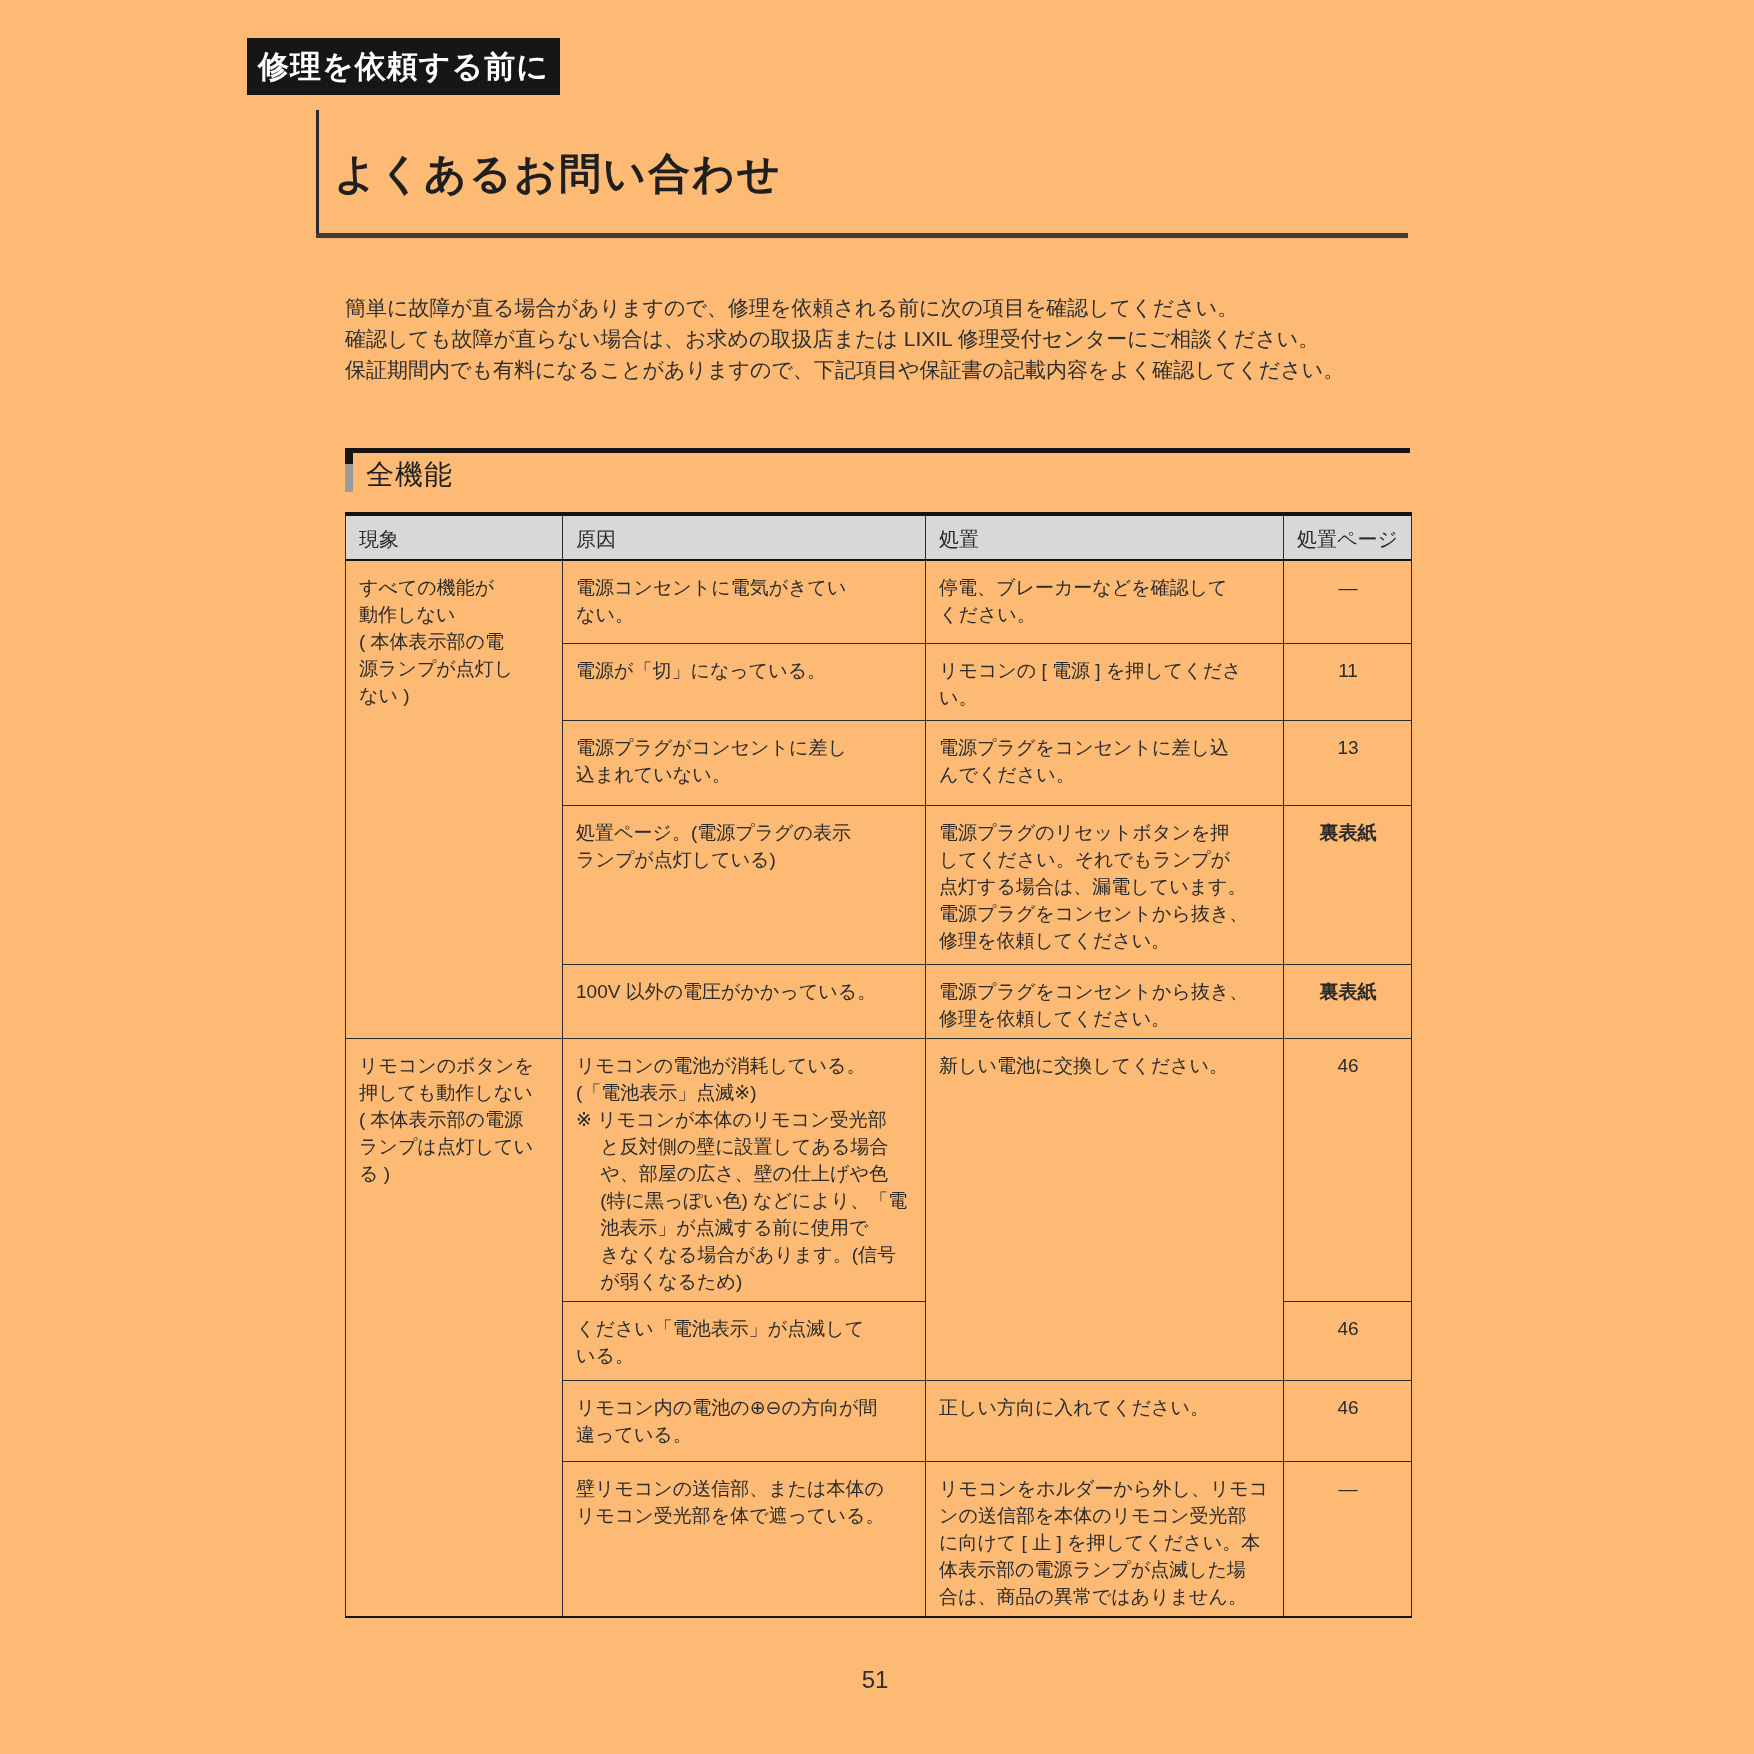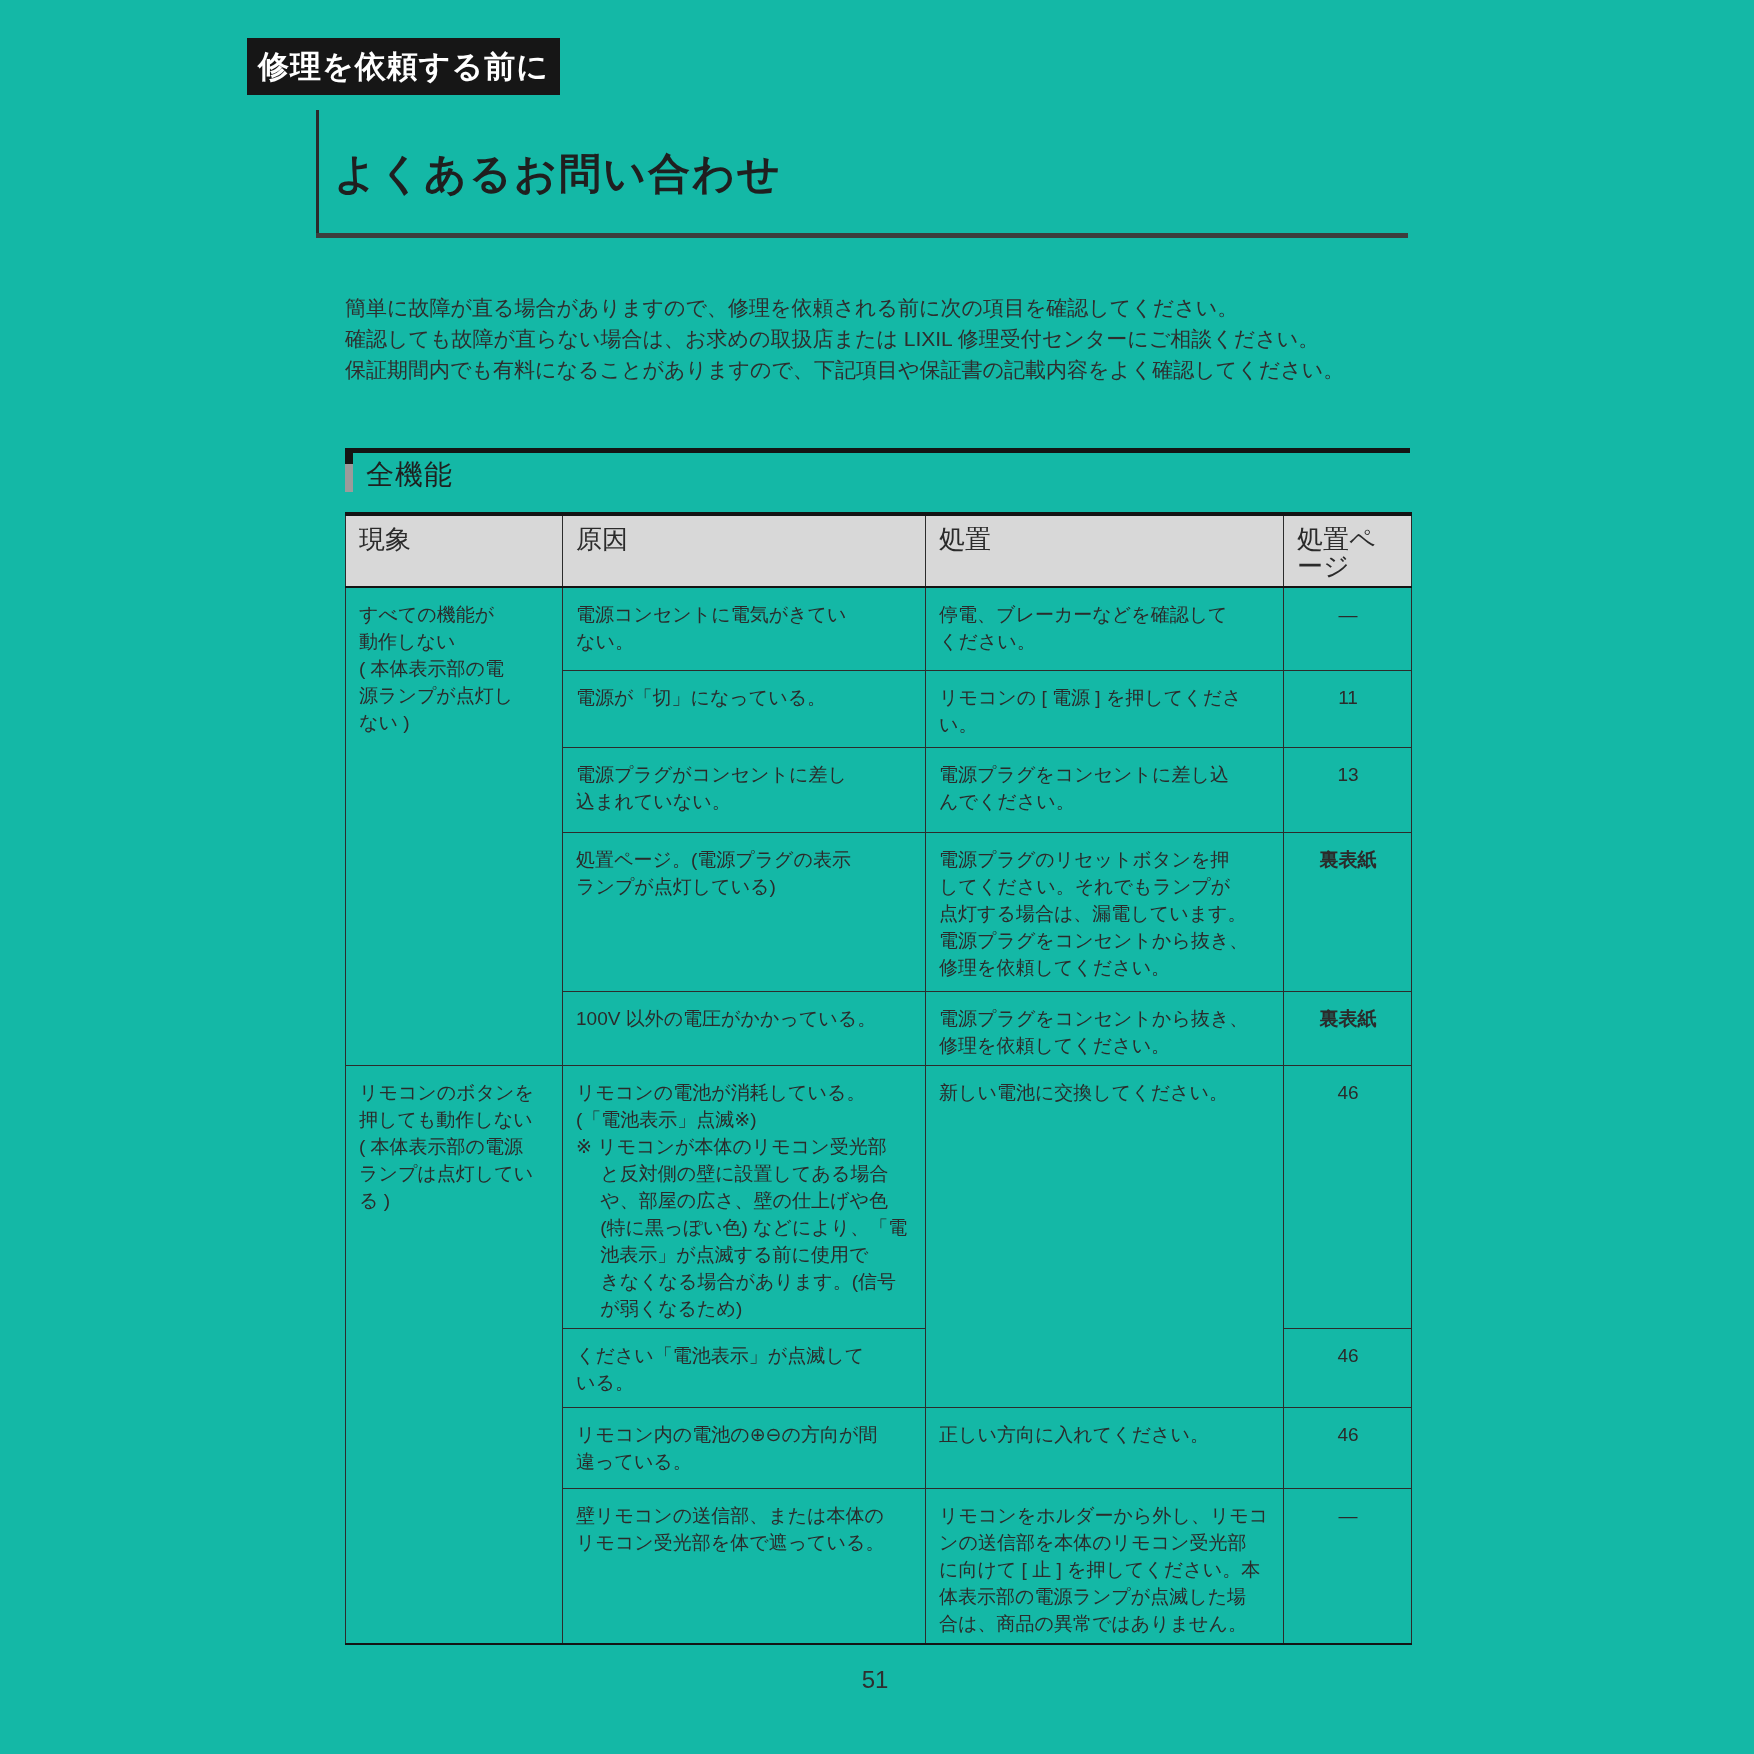--- a/index.html
+++ b/index.html
@@ -1,19 +1,19 @@
 <!DOCTYPE html>
 <html><head>
 <meta charset="utf-8">
 <style>
   html,body{margin:0;padding:0;background:#e8e8e8;}
   .page{
     position:relative;
     width:1754px;height:1754px;
-    background:#14b8a6;
+    background:#fdba74;
     font-family:"Liberation Sans","DejaVu Sans",sans-serif;
     color:#2a2a2a;
     overflow:hidden;
   }
   
   .banner{
     position:absolute;left:247px;top:38px;width:313px;height:57px;
     background:#161616;color:#ffffff;
     font-size:31px;font-weight:bold;letter-spacing:1px;
     display:flex;align-items:center;justify-content:center;
@@ -60,21 +60,21 @@
     border:1px solid #2c2c2c;
     vertical-align:top;
     padding:13px 12px 6px 13px;
     white-space:pre-wrap;
     overflow:hidden;
   }
   table.trouble tr.thead td{
     background:#d8d8d8;
     border-bottom:2px solid #141414;
     padding-top:10px;
-    font-size:26px;
+    font-size:20px;
   }
   td.pagecol{text-align:center;padding-left:4px;padding-right:4px;}
   td.pagecol.bold{font-weight:bold;}
   
   .page-number{
     position:absolute;left:0;top:1666px;width:1754px;
     text-align:center;font-size:24px;color:#2e2e2e;
   }
   .page-number span{position:relative;left:-2px;}
 </style>

